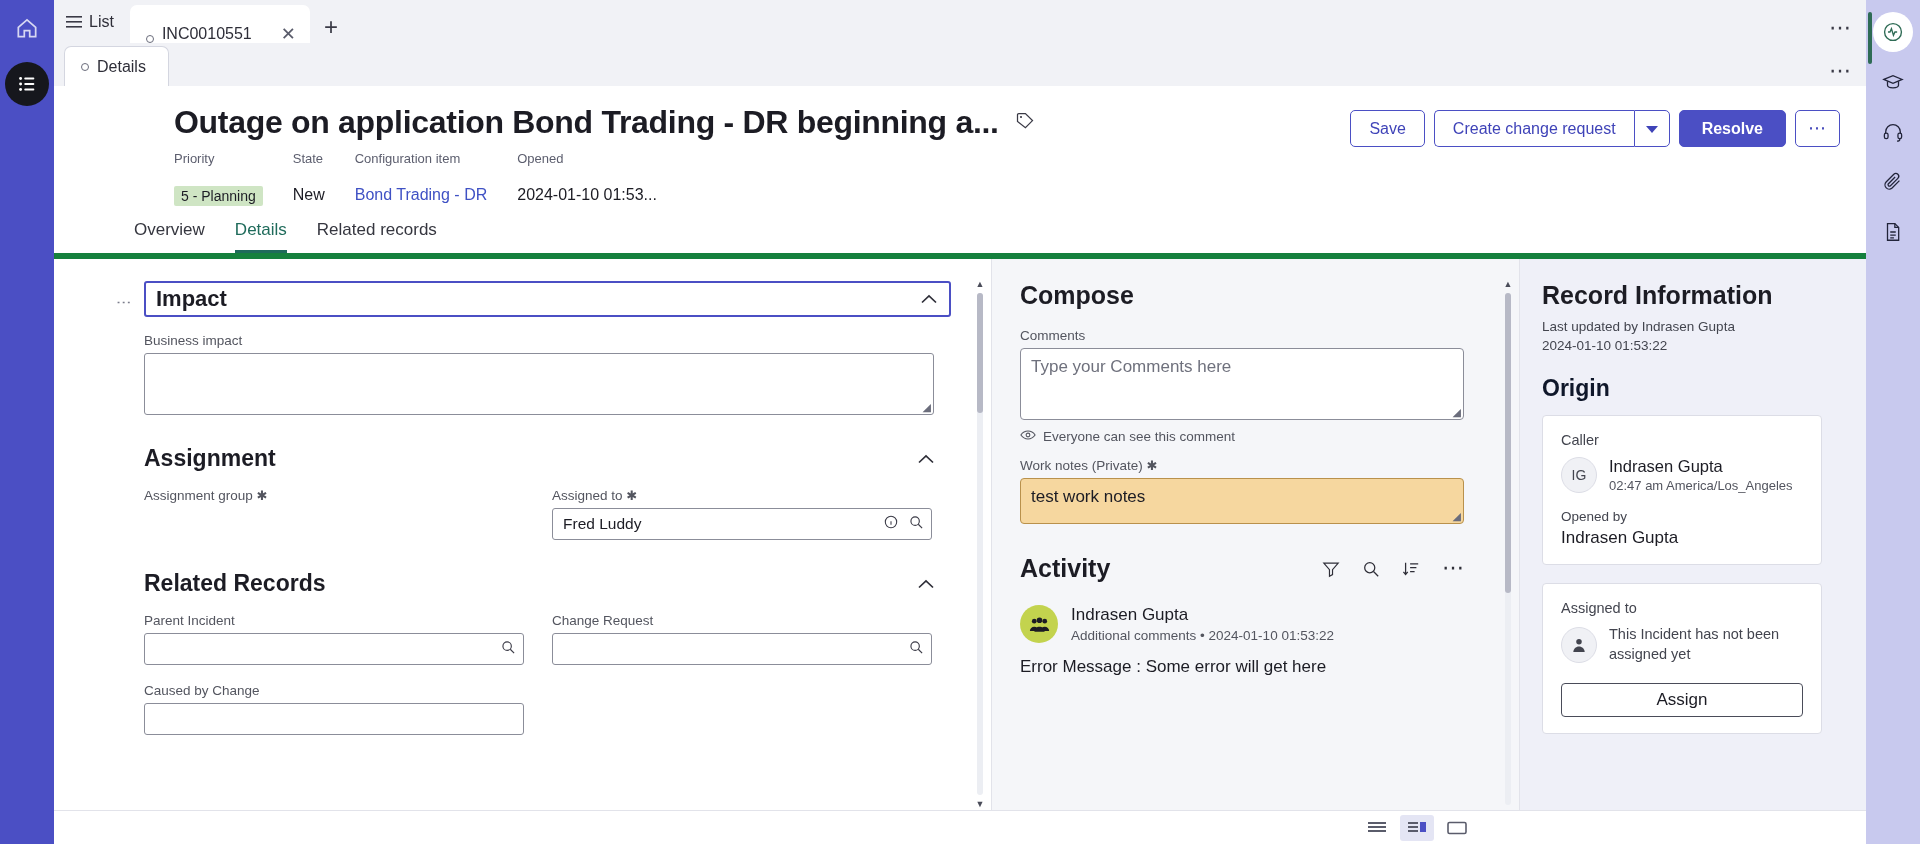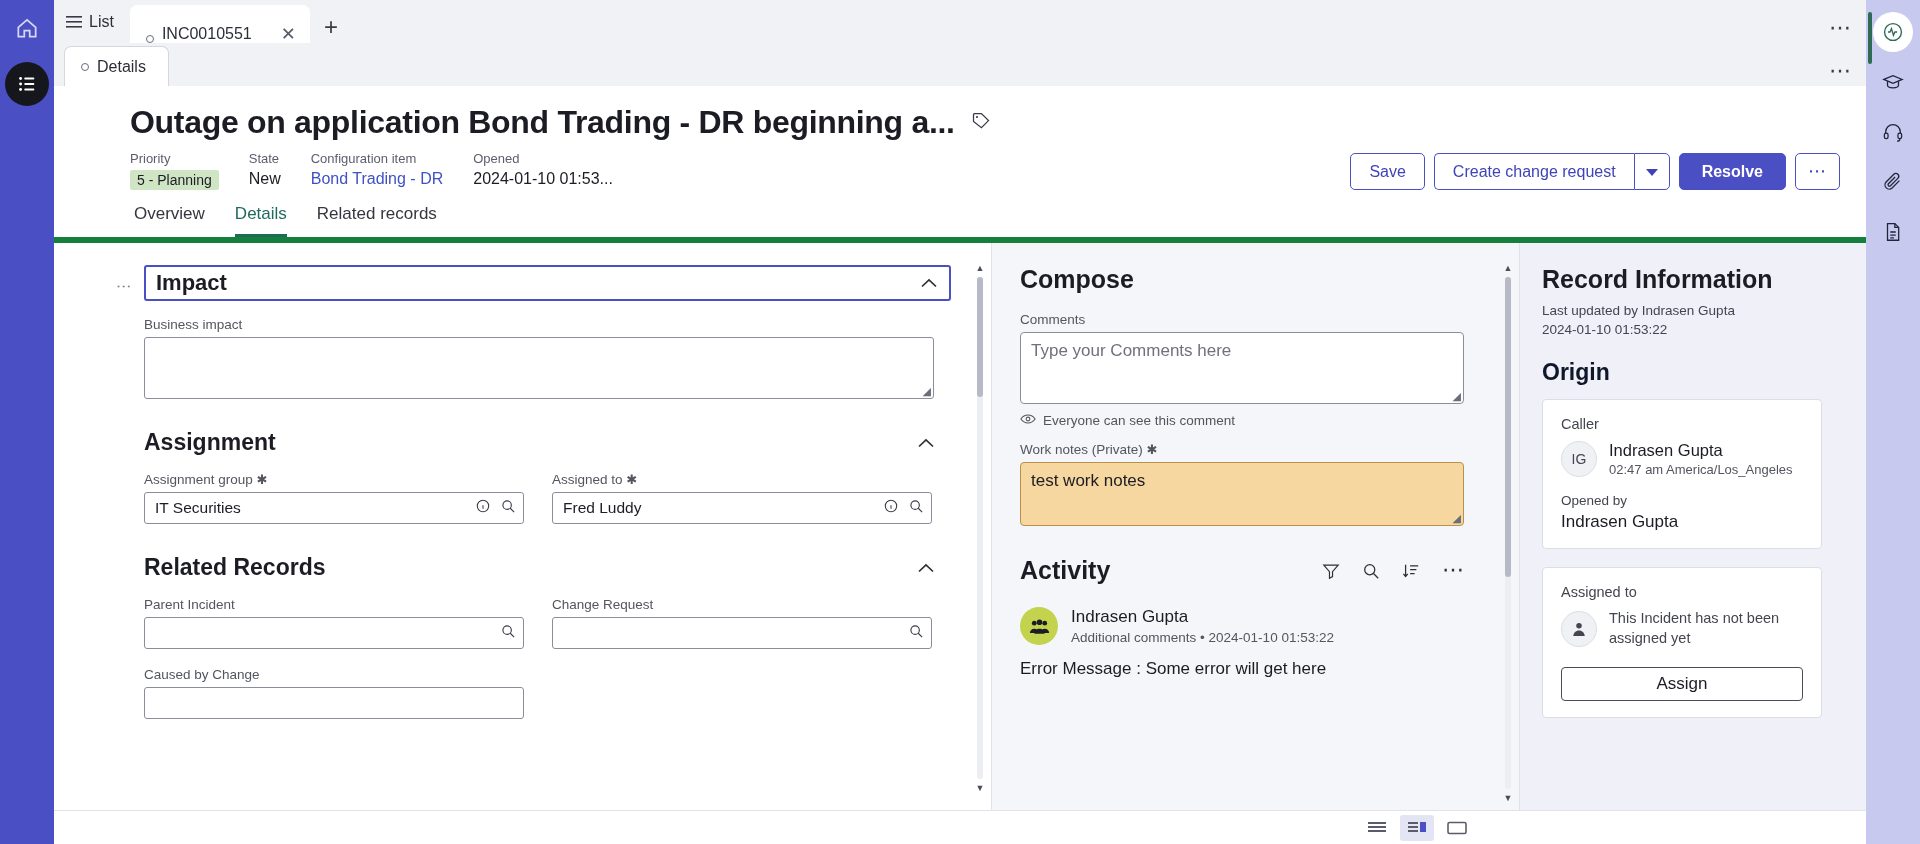--- a/index.html
+++ b/index.html
@@ -105,35 +105,35 @@
 
   
   .shell {
     flex: 1 1 auto; background: #ffffff;
     display: flex; flex-direction: column;
     min-height: 0;
   }
 
   
   .rec-header {
-    padding: 18px 26px 0 76px;
-    display: flex; align-items: flex-end;
+    padding: 18px 26px 0 120px;
+    display: flex; align-items: flex-start;
     background: #fff;
   }
   .rec-head-left { flex: 1 1 auto; min-width: 0; }
   .rec-title-row { display: flex; align-items: center; gap: 16px; }
   .rec-title {
     font-size: 32px; font-weight: 700; color: #1c1c24;
     letter-spacing: -0.3px; white-space: nowrap;
   }
   .tag-icon { cursor: pointer; flex: 0 0 auto; }
   .meta-row { display: flex; gap: 0; margin-top: 10px; }
   .meta-cell { margin-right: 30px; }
   .meta-label {
-    font-size: 13px; color: #5c5e6e; margin-bottom: 4px;
+    font-size: 13px; color: #5c5e6e; margin-bottom: 20px;
   }
   .meta-value { font-size: 16px; color: #1c1c24; }
   .badge-priority {
     display: inline-block;
     background: #cfe5c4; color: #1c1c24;
     font-size: 14px; padding: 2px 7px; border-radius: 2px;
   }
   .meta-link { color: #3f51c4; }
 
   .rec-head-right {
@@ -283,21 +283,21 @@
   .c-label { font-size: 13.5px; color: #53555f; margin-bottom: 5px; }
   .c-textarea {
     width: 444px; height: 72px;
     border: 1px solid #8b8d99; border-radius: 4px;
     background: #fff; position: relative;
     padding: 8px 10px; font-size: 17px; color: #6f717d;
     cursor: text;
   }
   .c-textarea.worknotes {
     background: #f6d79f; border-color: #b9914c;
-    color: #1c1c24; height: 64px;
+    color: #1c1c24; height: 46px;
   }
   .c-hint {
     display: flex; align-items: center; gap: 7px;
     margin-top: 9px; font-size: 13.5px; color: #53555f;
   }
   .h-activity-row {
     display: flex; align-items: center;
     margin-top: 30px; width: 444px;
   }
   .h-activity { font-size: 25px; font-weight: 700; color: #1c1c24; flex: 1 1 auto; }
@@ -518,37 +518,20 @@
               <svg width="16" height="10" viewBox="0 0 16 10" fill="none" stroke="#2e2e38" stroke-width="1.7">
                   <path d="M1 8.5 8 2l7 6.5"></path>
                 </svg>
             </span>
           </div>
           <div class="field-grid">
             <div class="field-col">
               <div class="field-label">
                 <span>Assignment group</span>
                 <span class="req-star">✱</span>
-              </div>
-              <div class="input-box">
-                <span class="input-val">IT Securities</span>
-                <span class="input-icons">
-                  <span>
-                    <svg width="14" height="14" viewBox="0 0 16 16" fill="none" stroke="#3a3a46" stroke-width="1.2">
-                        <circle cx="8" cy="8" r="6.5"></circle>
-                        <path d="M8 5v.2M8 7.2v4"></path>
-                      </svg>
-                  </span>
-                  <span>
-                    <svg width="14" height="14" viewBox="0 0 16 16" fill="none" stroke="#3a3a46" stroke-width="1.3">
-                        <circle cx="7" cy="7" r="4.8"></circle>
-                        <path d="M10.6 10.6 15 15"></path>
-                      </svg>
-                  </span>
-                </span>
               </div>
             </div>
             <div class="field-col">
               <div class="field-label">
                 <span>Assigned to</span>
                 <span class="req-star">✱</span>
               </div>
               <div class="input-box">
                 <span class="input-val">Fred Luddy</span>
                 <span class="input-icons">

